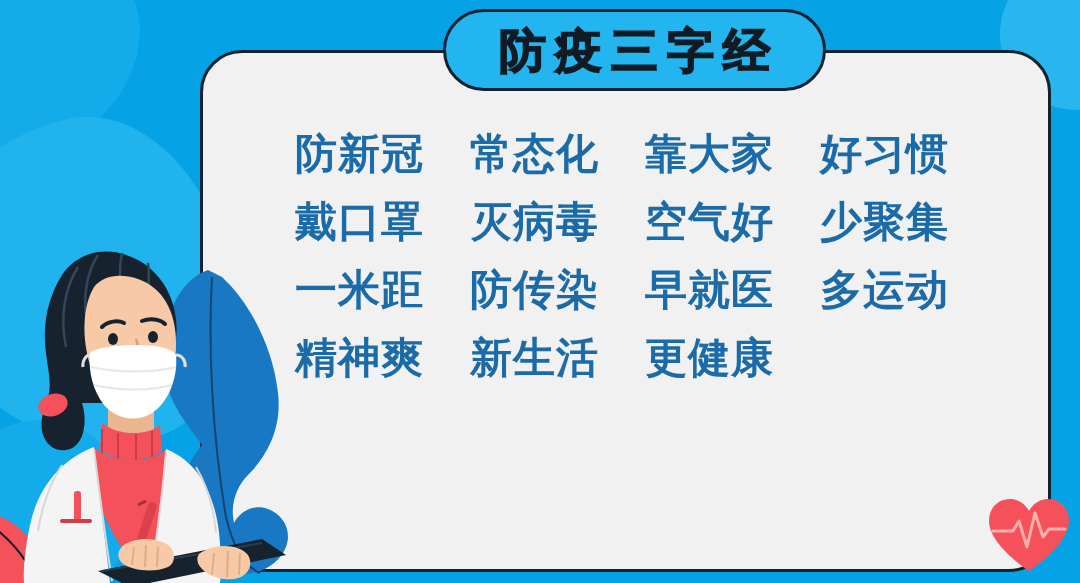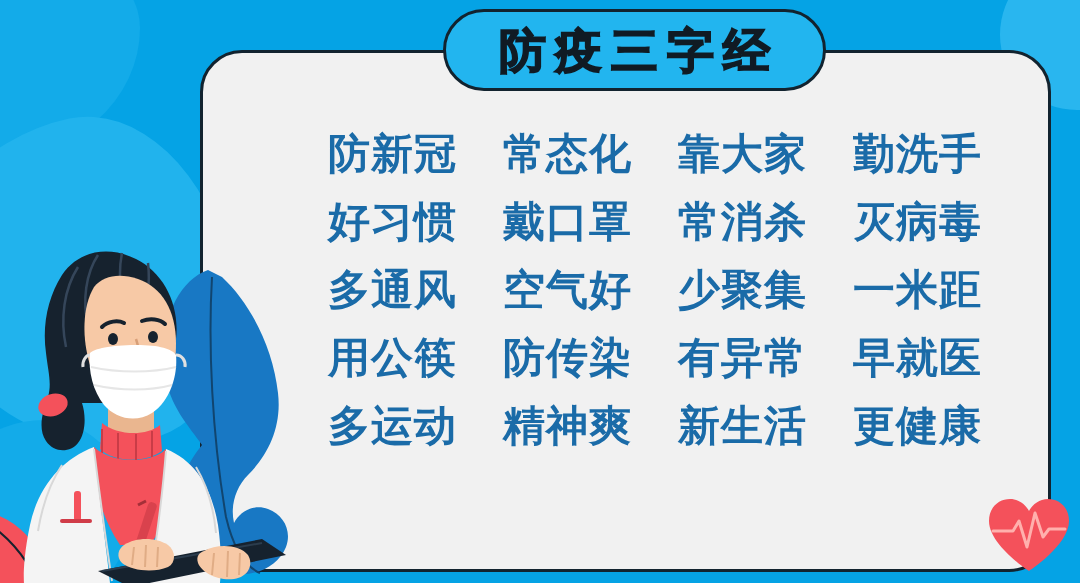--- a/index.html
+++ b/index.html
@@ -73,21 +73,20 @@
     display:grid;
     grid-template-columns:repeat(4,175px);
     grid-auto-rows:68px;
   }
   .slogan{
     font-family:"DejaVu Sans","Liberation Sans",sans-serif;
     font-size:42px;font-weight:bold;color:#1a6ba8;
     line-height:68px;white-space:nowrap;
     letter-spacing:1px;
     text-align:left;
-    margin-left:33px;
   }
 
   
   #leaf{position:absolute;left:150px;top:255px;width:140px;height:330px;z-index:5;}
 
   
   #doctor{position:absolute;left:-10px;top:215px;width:300px;height:368px;z-index:7;}
 
   
   #heart{position:absolute;left:985px;top:495px;width:88px;height:80px;z-index:8;}
@@ -108,32 +107,27 @@
   <div id="card"></div>
 
   <div id="title-pill">
     <span id="title-text">防疫三字经</span>
   </div>
 
   <div id="slogan-grid">
     <div class="slogan">防新冠</div>
     <div class="slogan">常态化</div>
     <div class="slogan">靠大家</div>
-    <div class="slogan">勤洗手</div>
     <div class="slogan">好习惯</div>
     <div class="slogan">戴口罩</div>
-    <div class="slogan">常消杀</div>
     <div class="slogan">灭病毒</div>
-    <div class="slogan">多通风</div>
     <div class="slogan">空气好</div>
     <div class="slogan">少聚集</div>
     <div class="slogan">一米距</div>
-    <div class="slogan">用公筷</div>
     <div class="slogan">防传染</div>
-    <div class="slogan">有异常</div>
     <div class="slogan">早就医</div>
     <div class="slogan">多运动</div>
     <div class="slogan">精神爽</div>
     <div class="slogan">新生活</div>
     <div class="slogan">更健康</div>
   </div>
 
   <svg id="leaf" viewBox="0 0 140 330">
     <path d="M58 15 C 28 25, 8 70, 14 115 C 19 152, 40 172, 52 190
              C 40 205, 26 228, 28 256 C 30 288, 52 312, 80 318

